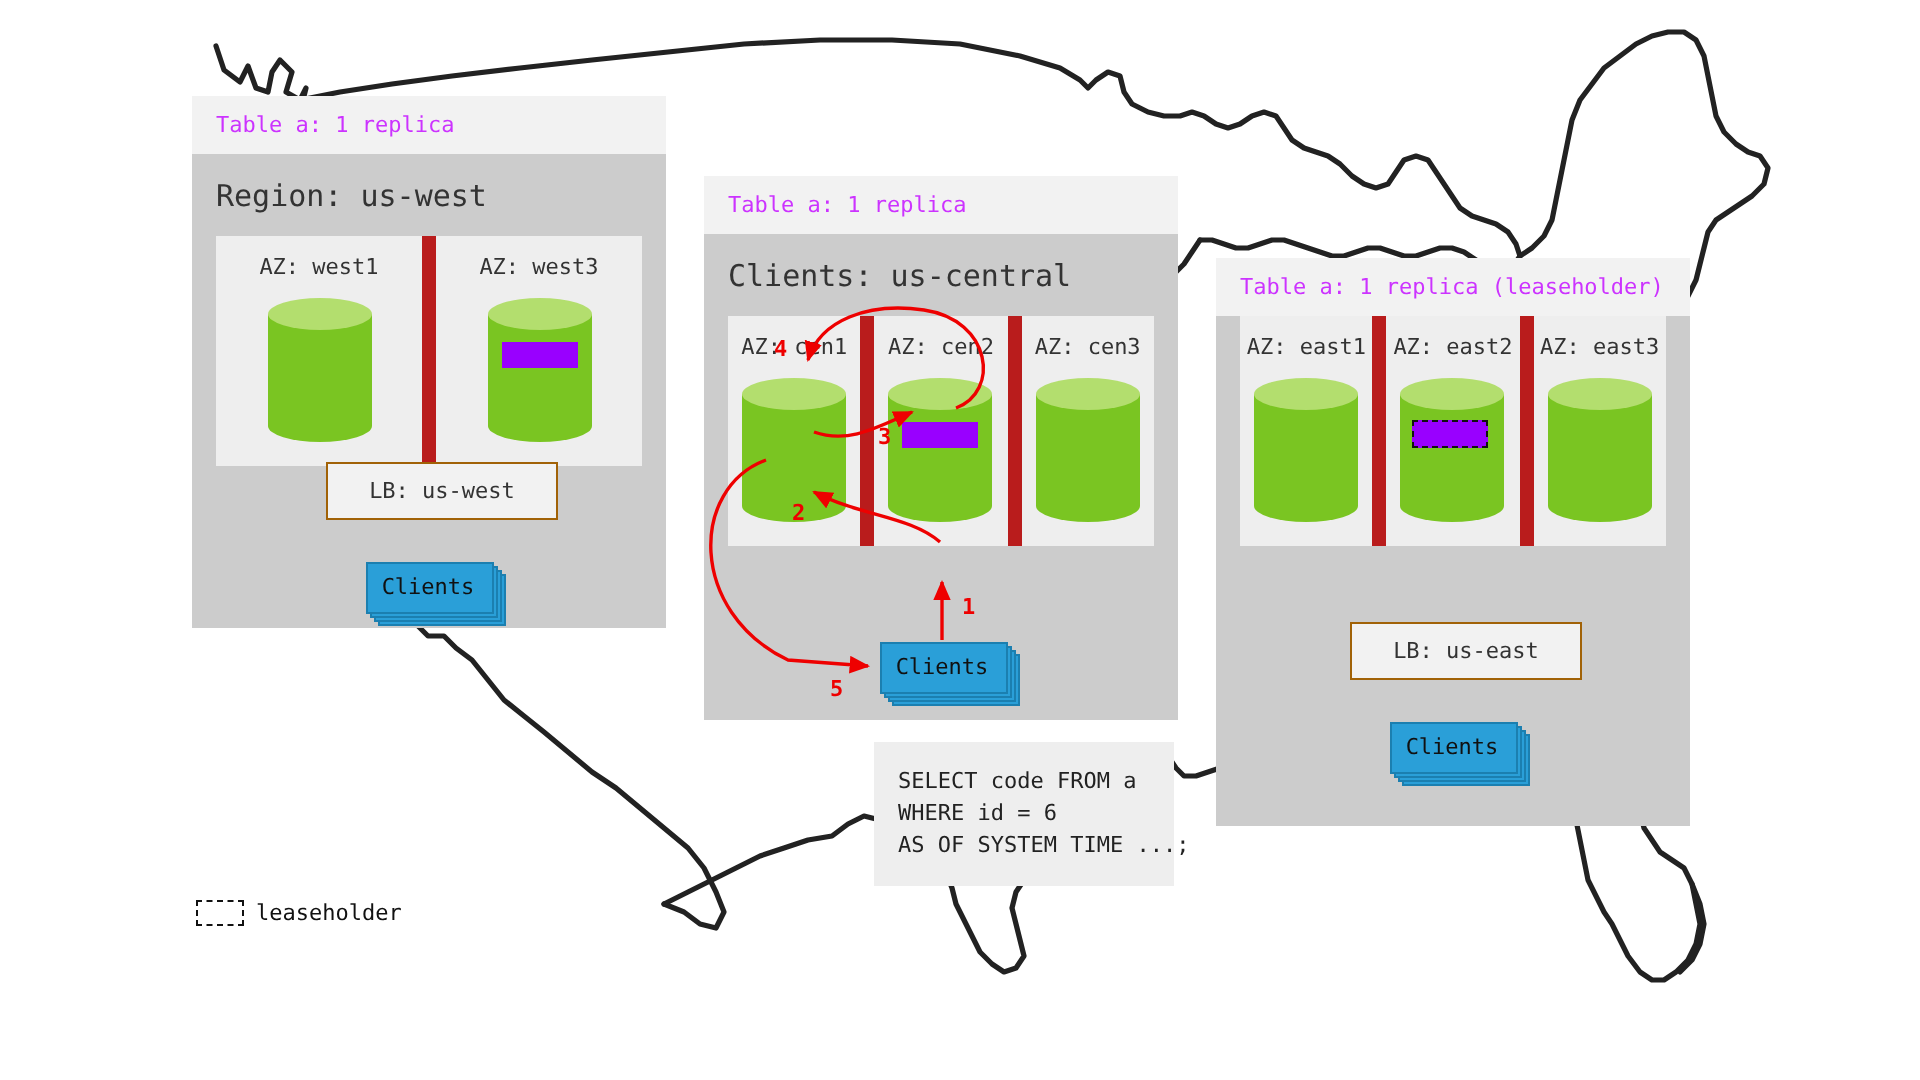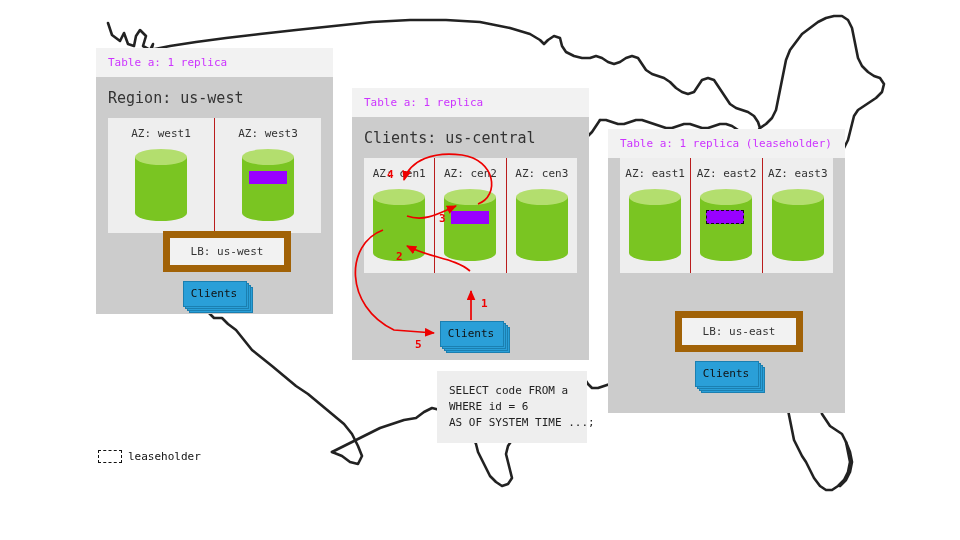--- a/index.html
+++ b/index.html
@@ -37,21 +37,21 @@
   .az-row{
     display:flex;
     background:#eeeeee;
     margin:0 12px;
   }
   .az{
     flex:1;
     position:relative;
     padding:9px 0 12px 0;
     text-align:center;
-    border-right:1px solid #b91c1c;
+    border-right:7px solid #b91c1c;
   }
   .az:last-child{border-right:none;}
   .az-label{
     font-size:11px;
     color:#333333;
     white-space:nowrap;
     display:block;
     margin-bottom:9px;
   }
 
@@ -92,21 +92,21 @@
   .replica.lease{
     border:1.5px dashed #111111;
     left:6px;top:21px;
     width:36px;height:12px;
   }
 
   
   .lb{
     position:absolute;
     background:#f2f2f2;
-    border:7px solid #a16207;
+    border:1px solid #a16207;
     font-size:11px;
     color:#333333;
     text-align:center;
     white-space:nowrap;
     padding:7px 14px;
     z-index:25;
   }
 
   
   .clients{

